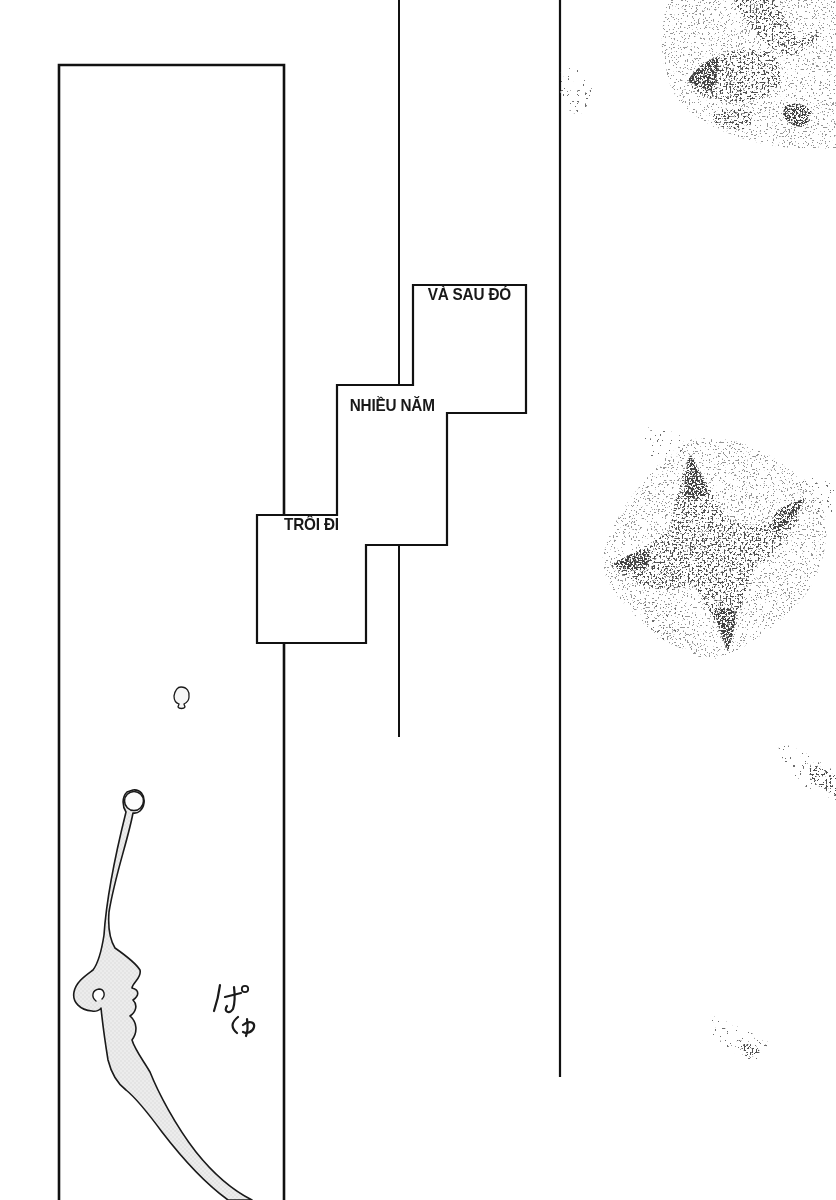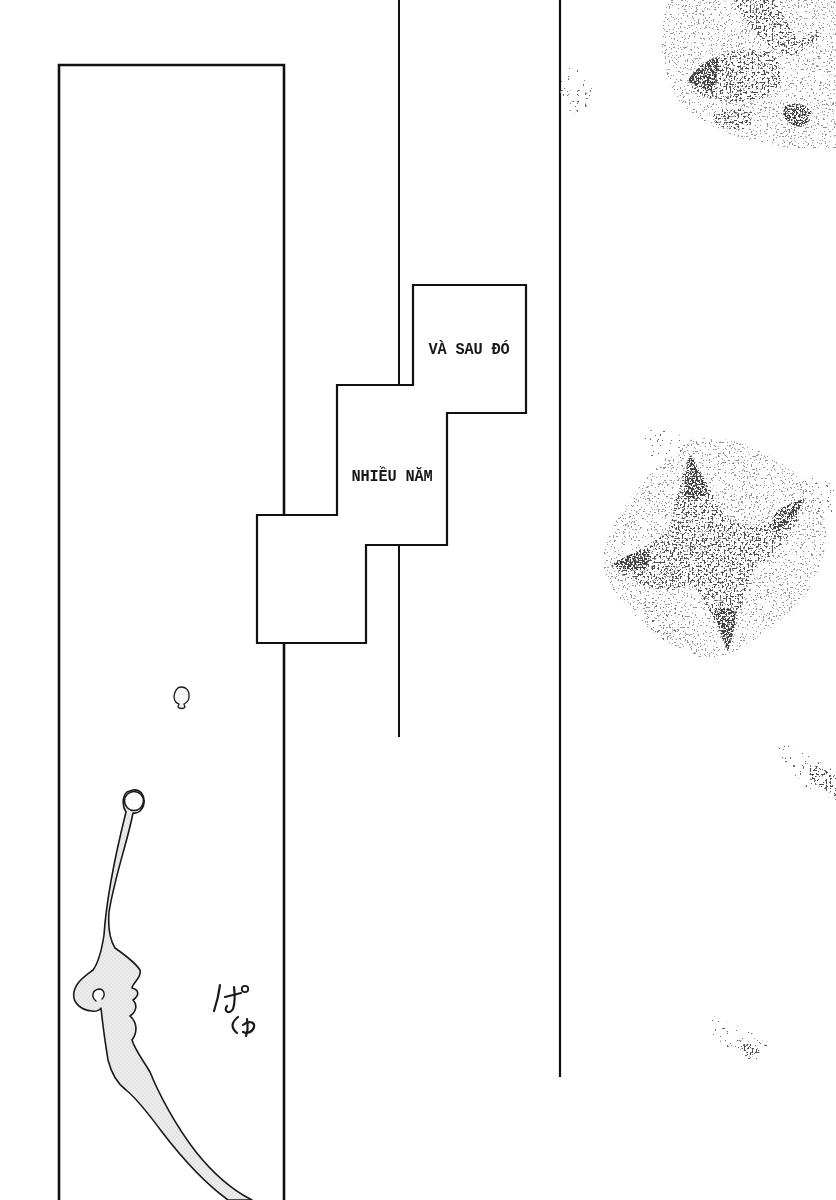--- a/index.html
+++ b/index.html
@@ -1,21 +1,21 @@
 <!DOCTYPE html>
 <html><head>
 <meta charset="utf-8">
 <style>
   html,body{margin:0;padding:0;background:#ffffff;}
   body{width:836px;height:1200px;overflow:hidden;}
   .page{position:relative;width:836px;height:1200px;background:#ffffff;}
   svg.art{position:absolute;left:0;top:0;width:836px;height:1200px;display:block;}
   .caption{
-    position:absolute;display:flex;align-items:center;justify-content:center;
-    font-family:Liberation Mono, monospace;
+    position:absolute;display:flex;align-items:flex-start;justify-content:center;
+    font-family:Liberation Sans, sans-serif;
     font-weight:700;font-size:17px;color:#181818;letter-spacing:-0.2px;
     white-space:nowrap;text-align:center;
   }
   .caption span{display:block;transform:scaleX(0.9);}
 </style>
 </head>
 <body>
 
 <div class="page">
 
@@ -134,14 +134,17 @@
       <path filter="url(#stipMed)" d="M742,1040 Q756,1042 760,1052 Q752,1060 742,1054 Q738,1046 742,1040 Z"></path>
     </g>
   </svg>
 
   <div class="caption" style="left:413px;top:285px;width:113px;height:128px">
     <span>VÀ SAU ĐÓ</span>
   </div>
   <div class="caption" style="left:337px;top:396px;width:110px;height:160px">
     <span>NHIỀU NĂM</span>
   </div>
+  <div class="caption" style="left:257px;top:515px;width:109px;height:128px">
+    <span>TRÔI ĐI</span>
+  </div>
 
 </div>
 
 </body></html>

